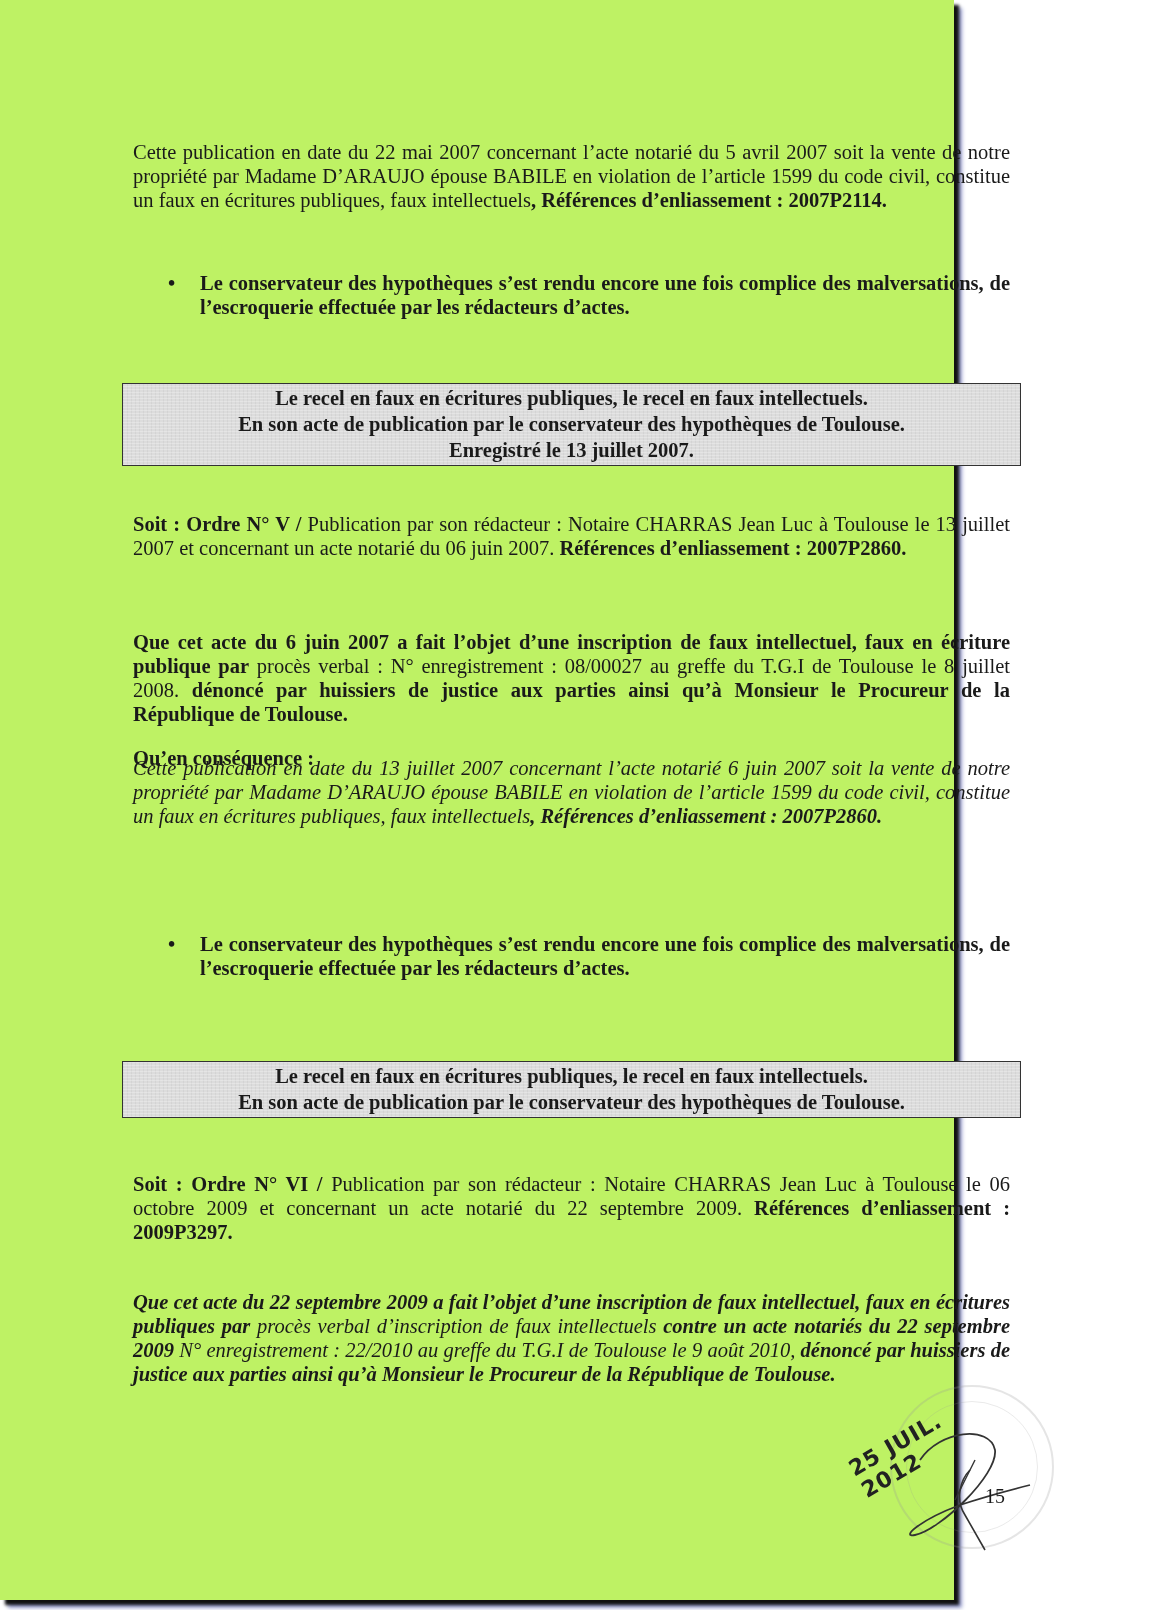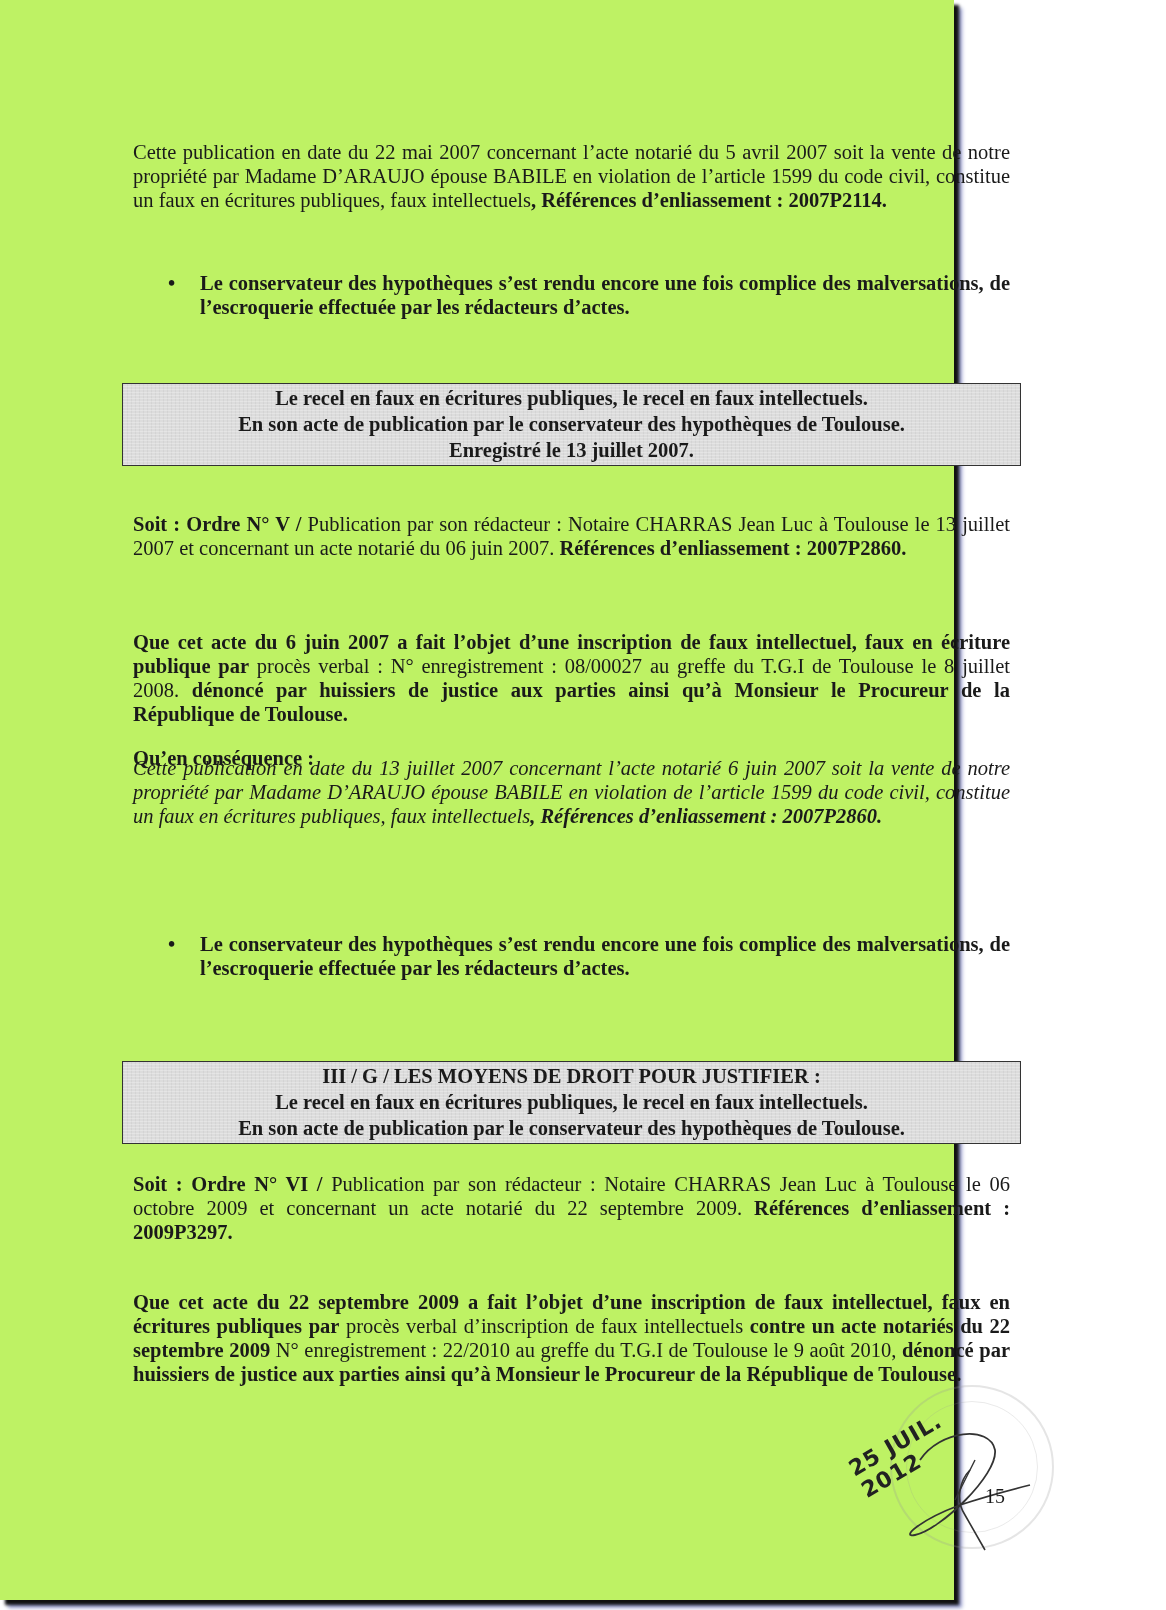--- a/index.html
+++ b/index.html
@@ -115,33 +115,32 @@
 
     <div class="bullet" style="top:932px;">
       <span class="dot">•</span>
       <p>Le conservateur des hypothèques s’est rendu encore une fois complice des malversations, de l’escroquerie effectuée par les rédacteurs d’actes.</p>
     </div>
 
     <div class="para" style="top:1172px;">
       <p><span class="b u">Soit</span><span class="b"> : </span><span class="b">Ordre N° VI / </span><span>Publication par son rédacteur : Notaire CHARRAS Jean Luc à Toulouse le 06 octobre 2009 et concernant un acte notarié du 22 septembre 2009. </span><span class="b">Références d’enliassement : 2009P3297.</span></p>
     </div>
 
-    <div class="para" style="top:1290px;">
+    <div class="para" style="top:1290px;font-style:italic;">
       <p><span class="b">Que cet acte du 22 septembre 2009 a fait l’objet d’une inscription de faux intellectuel, faux en écritures publiques par</span><span> procès verbal d’inscription de faux intellectuels </span><span class="b">contre un acte notariés du 22 septembre 2009</span><span> N° enregistrement : 22/2010 au greffe du T.G.I de Toulouse le 9 août 2010, </span><span class="b">dénoncé par huissiers de justice aux parties ainsi qu’à Monsieur le Procureur de la République de Toulouse.</span></p>
     </div>
   </div>
 
   <div class="box" style="top:383px;">
     <div>Le recel en faux en écritures publiques, le recel en faux intellectuels.</div>
     <div>En son acte de publication par le conservateur des hypothèques de Toulouse.</div>
     <div>Enregistré le 13 juillet 2007.</div>
   </div>
 
   <div class="box" style="top:1061px;">
-    <div>III / G / LES MOYENS DE DROIT POUR JUSTIFIER :</div>
     <div>Le recel en faux en écritures publiques, le recel en faux intellectuels.</div>
     <div>En son acte de publication par le conservateur des hypothèques de Toulouse.</div>
   </div>
 
   <div class="seal"></div>
 
   <div class="stamp">25 JUIL. 2012</div>
 
   <svg class="signature" viewBox="0 0 140 150">
     <path d="M20 40 C40 10, 90 5, 95 30 C98 55, 40 110, 15 115 C0 118, 20 100, 60 85 C90 75, 110 70, 130 65" fill="none" stroke="#333" stroke-width="1.8"></path>

